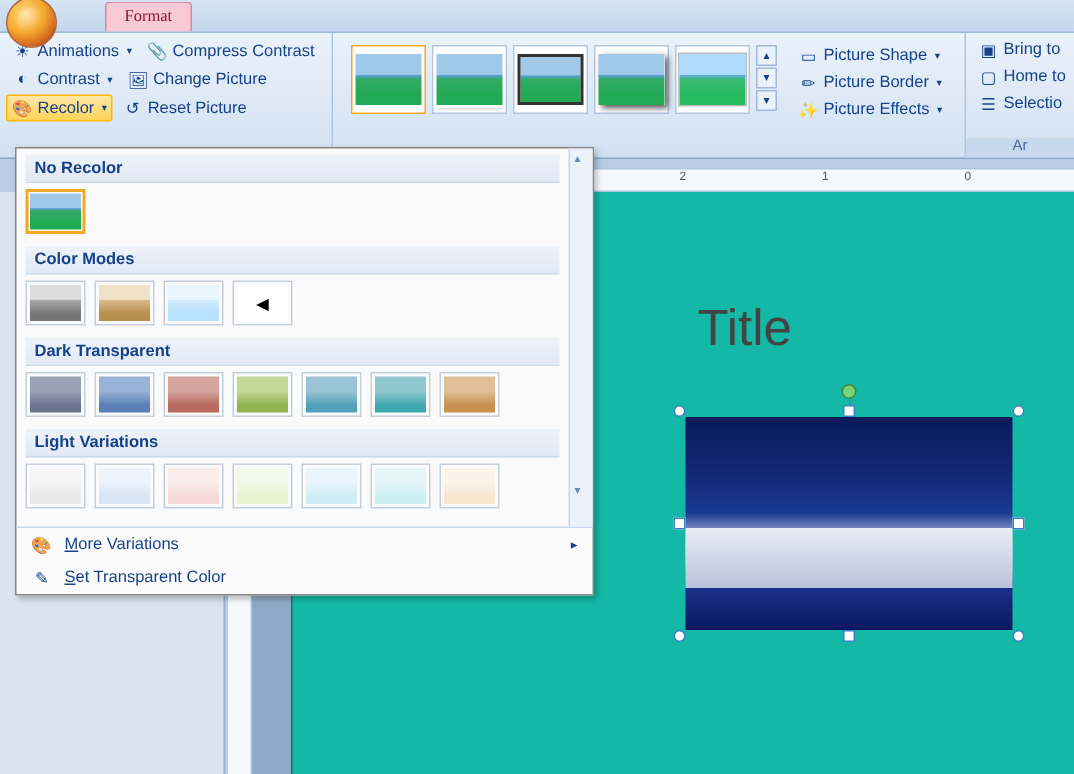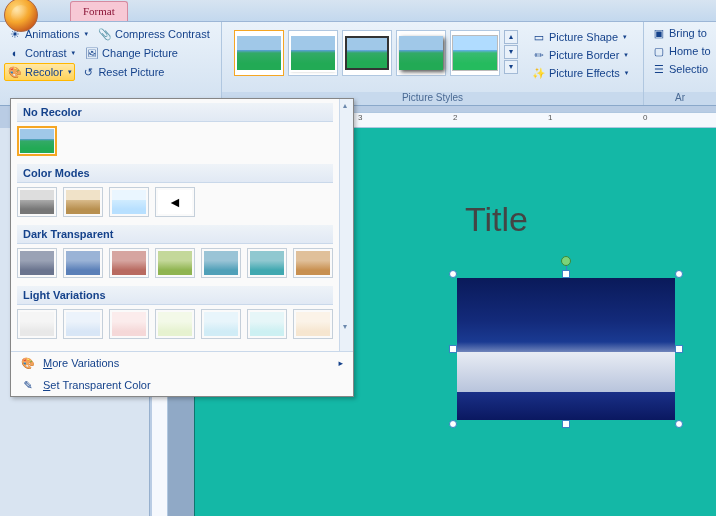--- a/index.html
+++ b/index.html
@@ -24,21 +24,21 @@
 
 
 .pic-gal{display:flex;gap:4px;padding:6px 8px;}
 .pic-th{width:50px;height:46px;border:1px solid #b0c7e0;background:#fff;display:flex;align-items:center;justify-content:center;cursor:pointer;}
 .pic-th.first{border-color:#f5a623;}
 .pic-img{width:44px;height:34px;background:linear-gradient(180deg,#a0c8e8 40%,#5a9fd4 42%,#3a6 50%,#2a5 80%);display:block;}
 .pic-gal-arrows{width:14px;display:flex;flex-direction:column;gap:1px;}
 .pic-gal-arrows span{height:14px;border:1px solid #a3bad6;background:#e9f1fa;font-size:8px;text-align:center;line-height:12px;cursor:pointer;}
 
 
-.dropdown { position:absolute; left:10px; top:98px; width:344px; background:#fafafa; border:1px solid #868686; box-shadow:2px 2px 4px rgba(0,0,0,.25); z-index:40;}
+.dropdown { position:absolute; left:10px; top:98px; width:386px; background:#fafafa; border:1px solid #868686; box-shadow:2px 2px 4px rgba(0,0,0,.25); z-index:40;}
 .dd-head { background:linear-gradient(#eef3f8,#e1e9f4);font-size:11px;font-weight:bold;padding:3px 6px;border-bottom:1px solid #c9d8ea;color:#15428b;}
 .dd-body{display:flex;}
 .dd-main{flex:1;padding:4px 6px;}
 .dd-scroll{width:16px;background:#eaf1f9;border-left:1px solid #c9d8ea;position:relative;}
 .dd-scroll .tri{position:absolute;left:3px;font-size:8px;color:#6b88ad;}
 .dd-scroll .tri.up{top:2px;}
 .dd-scroll .tri.dn{bottom:20px;}
 .sw-row{display:flex;gap:6px;margin:4px 0 8px;}
 .sw{width:40px;height:30px;border:1px solid #c4cfda;cursor:pointer;display:flex;align-items:center;justify-content:center;}
 .sw.sel{border:2px solid #f5a623;}
@@ -148,21 +148,20 @@
             <span>Picture Border</span>
             <span class="dd-arrow">▾</span>
           </div>
         <div class="btn">
             <span class="ico">✨</span>
             <span>Picture Effects</span>
             <span class="dd-arrow">▾</span>
           </div>
       </div>
     </div>
-    <div class="grp-label">Picture Styles</div>
   </div>
 
   <div class="grp" style="width:72px;border-right:none;">
     <div class="btn">
         <span class="ico">▣</span>
         <span>Bring to</span>
       </div>
     <div class="btn">
         <span class="ico">▢</span>
         <span>Home to</span>

